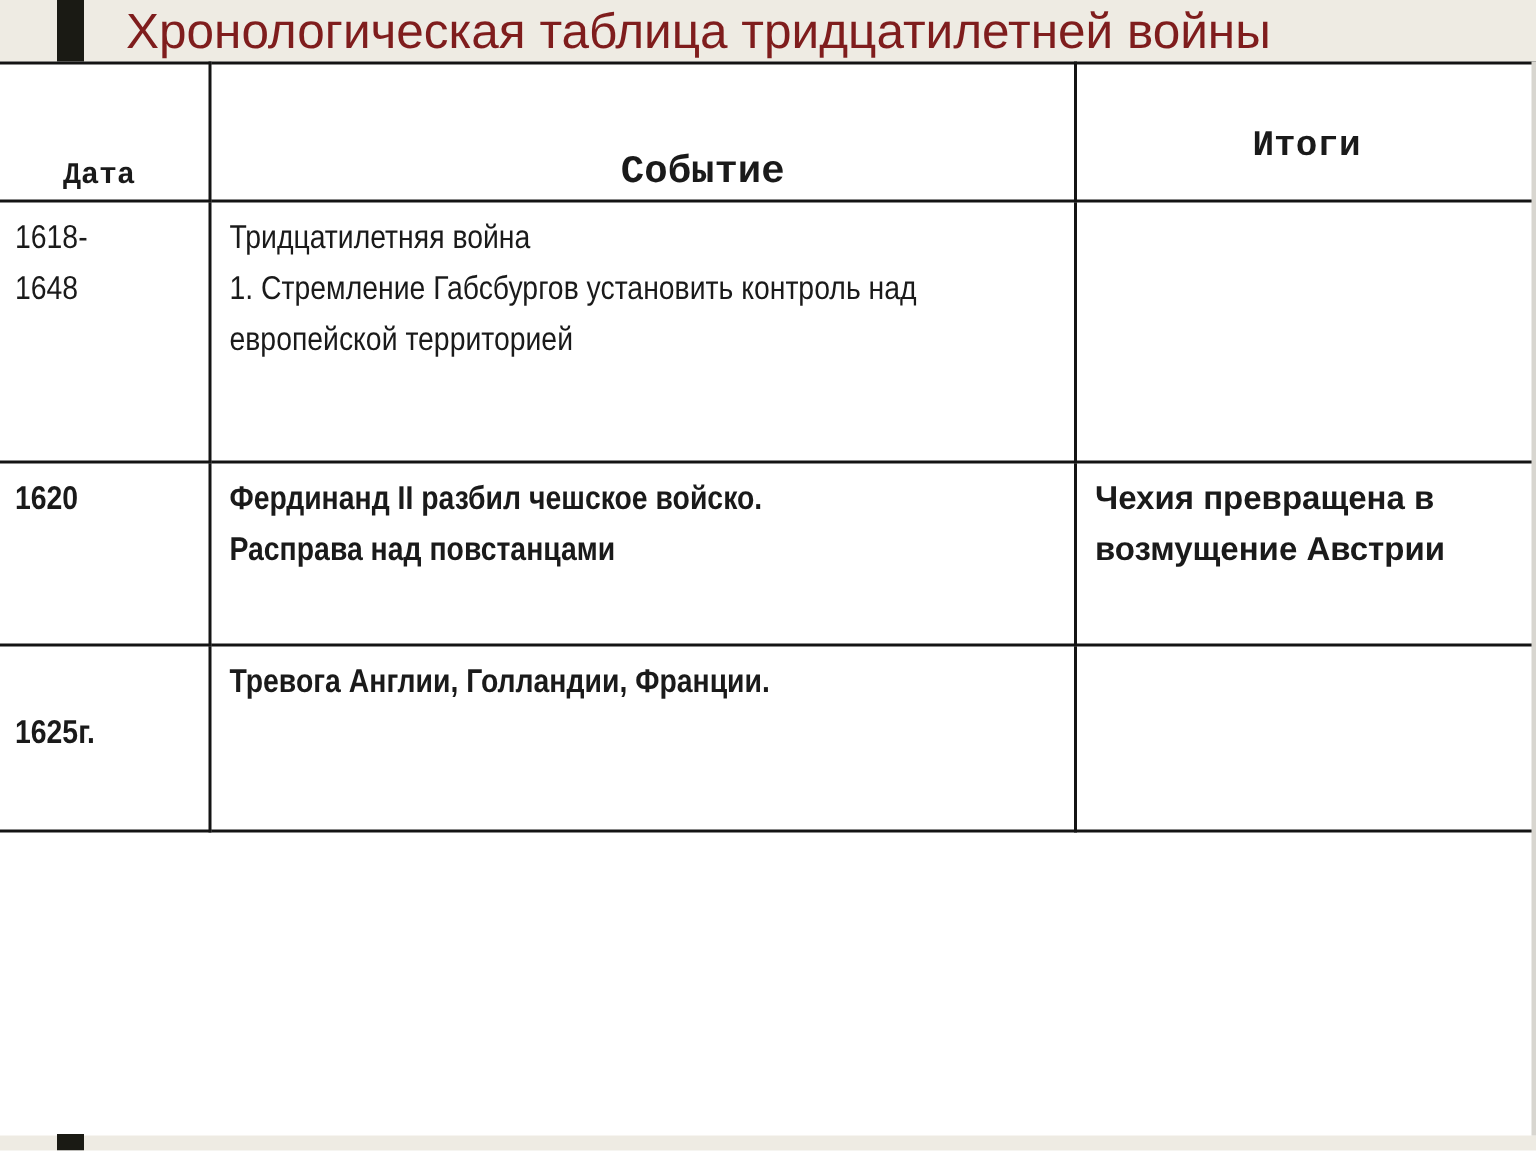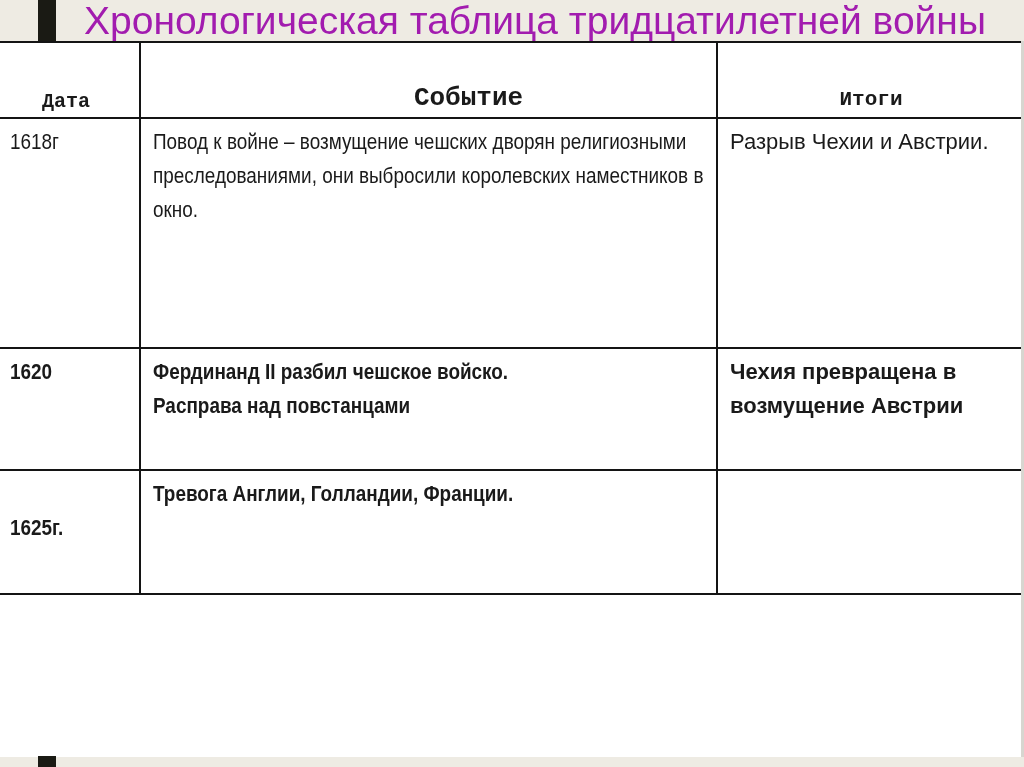--- a/index.html
+++ b/index.html
@@ -29,22 +29,22 @@
       width: 18px;
       height: 11px;
       background: #1a1a14;
     }
     .slide-title {
       position: absolute;
       left: 84px;
       top: 0;
       height: 42px;
       line-height: 42px;
-      font-size: 39px;
-      color: #a21caf;
+      font-size: 33px;
+      color: #7f1d1d;
       white-space: nowrap;
       letter-spacing: 0px;
     }
     .table-wrap {
       position: absolute;
       left: 0;
       top: 41px;
       width: 1024px;
       height: 716px;
       background: #ffffff;
@@ -84,22 +84,22 @@
       text-align: left;
       padding-left: 42px;
     }
     th.h-event {
       font-size: 26px;
       text-align: center;
       padding-left: 80px;
       padding-bottom: 4px;
     }
     th.h-result {
-      font-size: 21px;
-      padding-bottom: 6px;
+      font-size: 24px;
+      padding-bottom: 22px;
     }
     td {
       font-size: 22px;
       line-height: 34px;
       padding: 6px 10px 0 10px;
       font-family: "Liberation Sans", sans-serif;
     }
     td.event {
       padding-left: 12px;
     }
@@ -142,24 +142,26 @@
       <col class="c-date">
       <col class="c-event">
       <col class="c-result">
     </colgroup>
     <tbody>
         <tr>
       <th class="h-date">Дата</th>
       <th class="h-event">Событие</th>
       <th class="h-result">Итоги</th>
     </tr>
-    <tr class="r2">
-      <td><span class="narrow">1618г</span></td>
-      <td class="event"><span class="narrow">Повод к войне – возмущение  чешских дворян религиозными преследованиями, они выбросили королевских наместников в окно.</span></td>
-      <td class="result"><span>Разрыв Чехии и Австрии.</span></td>
+    <tr class="r1">
+      <td><span class="narrow">1618-
+1648</span></td>
+      <td class="event"><span class="narrow">Тридцатилетняя война
+1. Стремление Габсбургов установить контроль над европейской территорией</span></td>
+      <td class="result"><span></span></td>
     </tr>
     <tr class="r3">
       <td><span class="narrow">1620</span></td>
       <td class="event"><span class="narrow">Фердинанд II разбил чешское войско.
 Расправа над повстанцами</span></td>
       <td class="result"><span>Чехия превращена в возмущение Австрии</span></td>
     </tr>
     <tr class="r4">
       <td>
             <span class="narrow date-bottom">1625г.</span>

